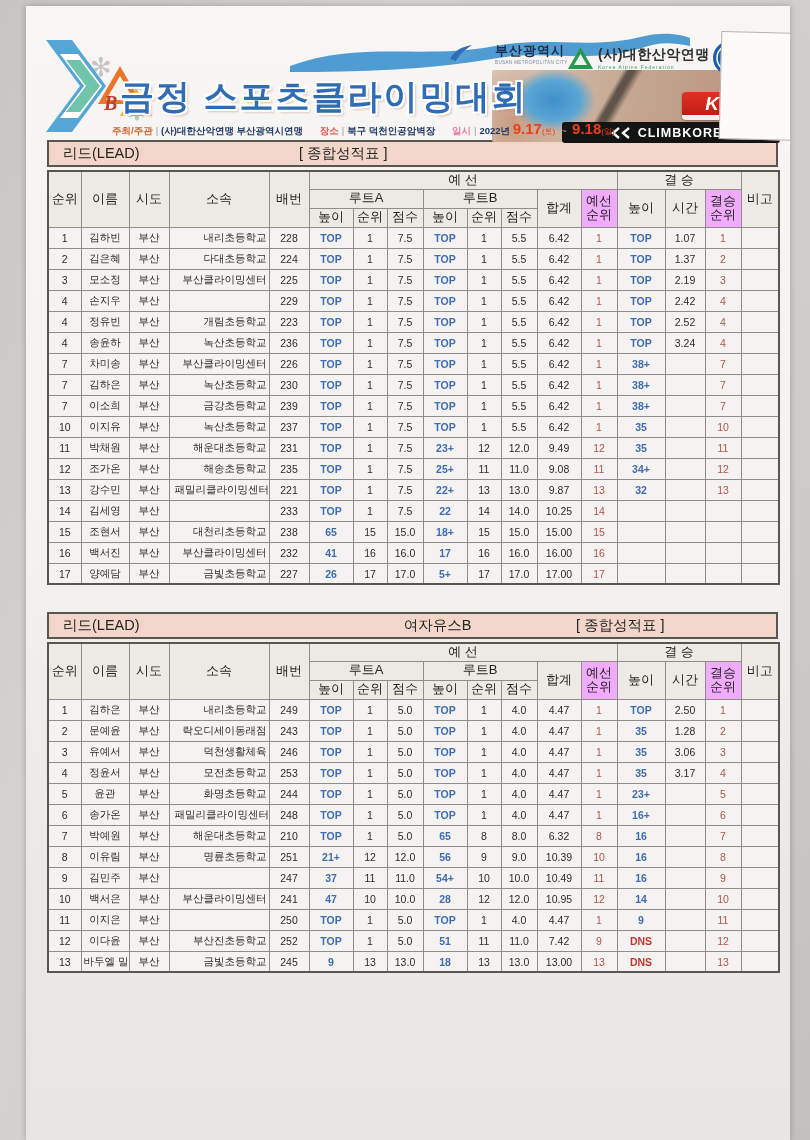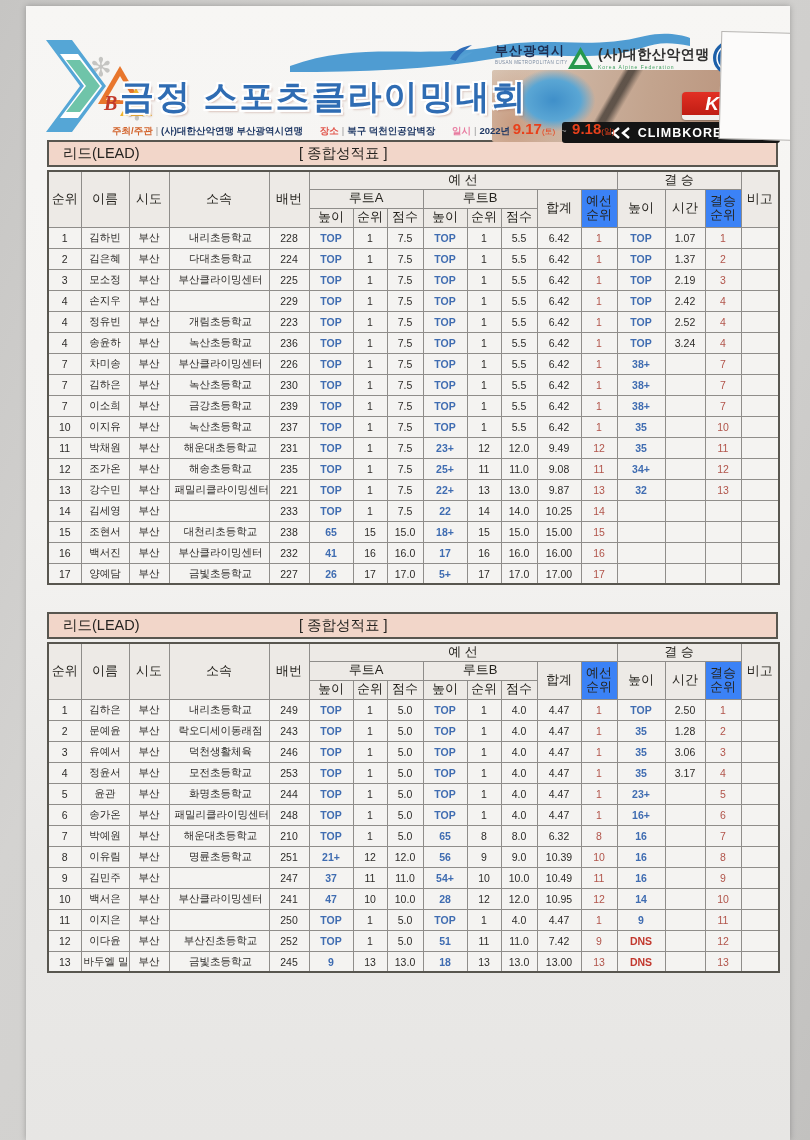--- a/index.html
+++ b/index.html
@@ -90,23 +90,23 @@
   }
   .band .bl { width:250px; padding-left:14px; }
   .band .bc { flex:1; text-align:center; }
   .band .br { width:200px; text-align:left; padding-right:10px; }
   table { border-collapse:collapse; table-layout:fixed; width:731px; margin-top:3px;
           border:2px solid #58564f; background:#f4f3f1; }
   th,td { border:1px solid #8f8d8a; overflow:hidden; }
   thead th { background:#edeae6; font-weight:normal; font-size:13px; color:#26241f;
              text-align:center; white-space:pre-line; line-height:1.15; padding:1px 0; height:18px; }
   thead tr.sub th { height:19px; }
-  thead th.pink { background:#3b82f6; }
+  thead th.pink { background:#f0abfc; }
   tbody td { height:21px; font-size:10.5px; color:#2d2b28; text-align:center; padding:0 2px; white-space:nowrap; }
-  tbody td.c-aff { text-align:center; padding-left:5px; }
+  tbody td.c-aff { text-align:right; padding-left:5px; }
   tbody td.c-hgt { color:#3f6cb1; font-weight:600; }
   tbody td.c-qrank, tbody td.c-frank { color:#b1544a; }
   tbody td.dns { color:#c2382e; font-weight:600; }
 </style>
 </head>
 <body>
 
 <div class="page">
 
   <div class="banner">
@@ -569,20 +569,21 @@
             <td class="c-frank"></td>
             <td class="c-note"></td>
           </tr>
         </tbody>
     </table>
   </div>
 
   <div class="sheet sheet-b">
     <div class="band">
       <span class="bl">리드(LEAD)</span>
+      <span class="bc">여자유스B</span>
       <span class="br">[ 종합성적표 ]</span>
     </div>
     <table>
       <colgroup>
         <col style="width:33px">
           <col style="width:48px">
           <col style="width:40px">
           <col style="width:100px">
           <col style="width:40px">
         <col style="width:44px">

